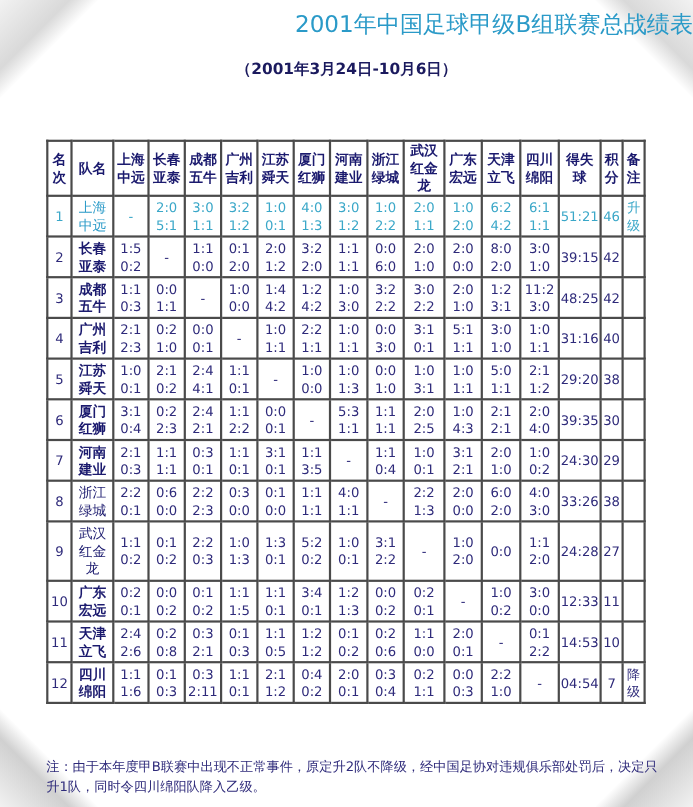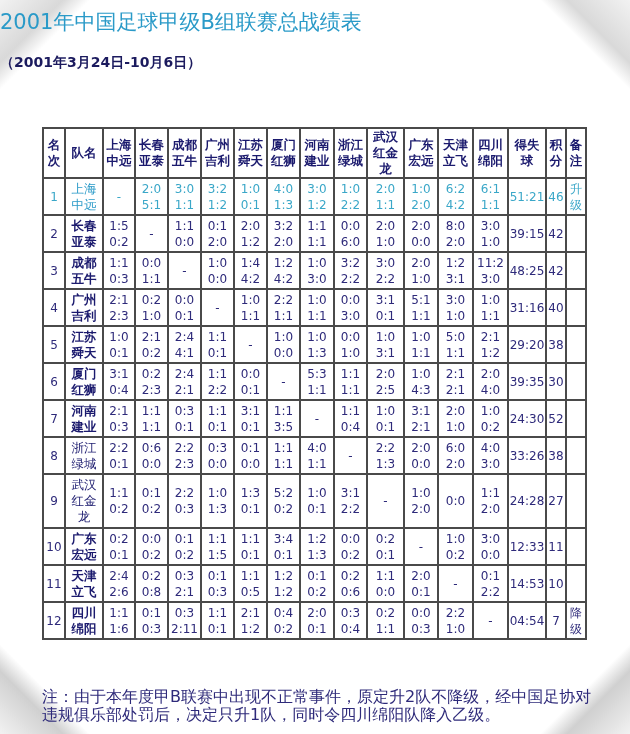--- a/index.html
+++ b/index.html
@@ -7,25 +7,25 @@
     width:630px; height:734px; position:relative; overflow:hidden;
     background:#ffffff;
     font-family:"DejaVu Sans","Liberation Sans",sans-serif;
   }
   .curl { position:absolute; width:90px; height:90px; }
   .curl-tl { left:0; top:0; background:linear-gradient(135deg,#f2f2f2 0%,#d9d9d9 35%,#ffffff 50%,rgba(255,255,255,0) 51%); }
   .curl-tr { right:0; top:0; background:linear-gradient(225deg,#f2f2f2 0%,#d9d9d9 35%,#ffffff 50%,rgba(255,255,255,0) 51%); }
   .curl-bl { left:0; bottom:0; background:linear-gradient(45deg,#f2f2f2 0%,#d0d0d0 35%,#ffffff 50%,rgba(255,255,255,0) 51%); }
   .curl-br { right:0; bottom:0; background:linear-gradient(315deg,#f2f2f2 0%,#d0d0d0 35%,#ffffff 50%,rgba(255,255,255,0) 51%); }
   .title {
-    position:absolute; top:8px; left:0; width:630px; text-align:left;
+    position:absolute; top:8px; left:0; width:630px; text-align:right;
     font-size:21px; color:#2a9ac8; letter-spacing:0px;
   }
   .subtitle {
-    position:absolute; top:54px; left:0; width:630px; 
+    position:absolute; top:54px; left:0; width:630px; text-align:center;
     font-size:14px; font-weight:bold; color:#1b1a5e;
   }
   table.standings {
     position:absolute; left:42px; top:127px;
     border-collapse:collapse; table-layout:fixed;
     font-size:12px; color:#2e2a7a;
     background:#ffffff;
   }
   table.standings td, table.standings th {
     border:2px solid #4a4a4a; text-align:center; vertical-align:middle;
@@ -34,21 +34,21 @@
   table.standings th { font-weight:bold; color:#1b1a6e; font-size:12.5px; height:46px; }
   table.standings td { height:35px; }
   table.standings tr.tall td { height:52px; }
   .team { font-weight:bold; color:#1b1a6e; font-size:12.5px; }
   .team.light { font-weight:normal; }
   .score { font-size:12px; }
   tr.champ td { color:#3aa7c8; }
   tr.champ td.team { color:#2a9ac8; font-weight:normal; }
   .note {
     position:absolute; left:42px; top:688px; width:560px;
-    font-size:16px; color:#2e2a7a; line-height:18px;
+    font-size:12px; color:#2e2a7a; line-height:18px;
   }
 </style>
 </head>
 <body>
 
 <div class="curl curl-tl"></div>
 <div class="curl curl-tr"></div>
 <div class="curl curl-bl"></div>
 <div class="curl curl-br"></div>
 
@@ -524,21 +524,21 @@
         </td>
         <td class="score">
           <div>2:0</div>
           <div>1:0</div>
         </td>
         <td class="score">
           <div>1:0</div>
           <div>0:2</div>
         </td>
         <td>24:30</td>
-        <td>52</td>
+        <td>29</td>
         <td></td>
       </tr>
       <tr>
         <td>8</td>
         <td class="team light">
           <div>浙江</div>
           <div>绿城</div>
         </td>
         <td class="score">
           <div>2:2</div>

